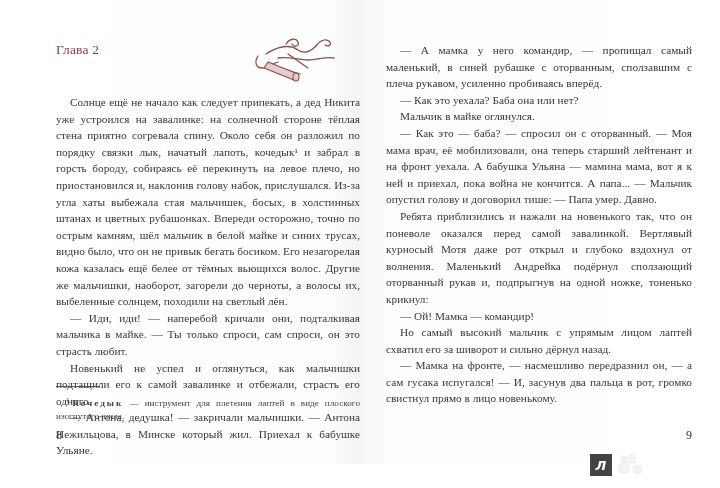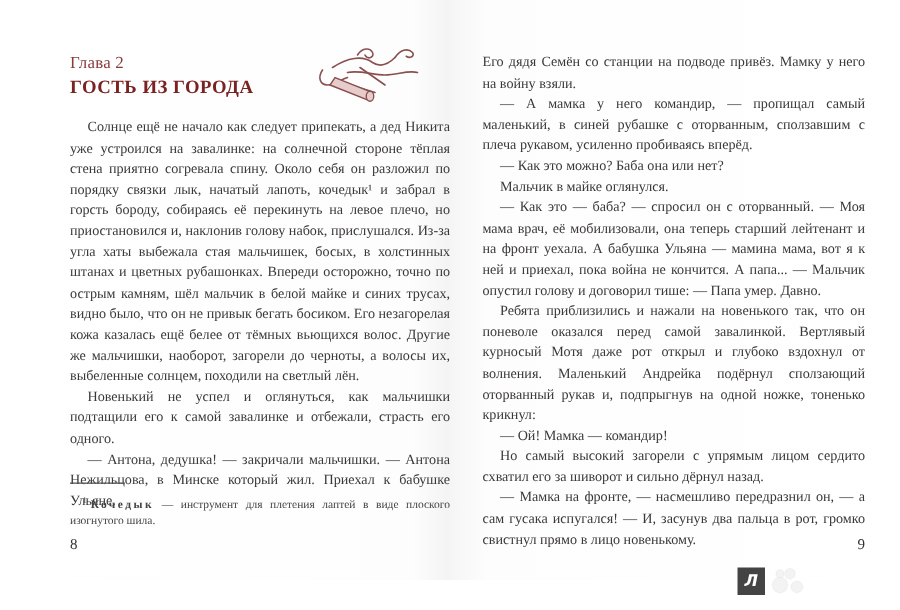--- a/index.html
+++ b/index.html
@@ -71,62 +71,61 @@
     text-shadow: 0 0 1px #cfcfcf, 0 0 1px #cfcfcf;
   }
 </style>
 </head>
 <body>
 
 <div class="spread">
 
   <div class="page page-left">
     <div class="chapter-label">Глава 2</div>
-    <div class="chapter-title">ГОСТЬ ИЗ ГОРОДА</div>
 
     <svg class="ornament" viewBox="0 0 100 50">
       <g fill="none" stroke="#8a5050" stroke-width="1.3" stroke-linecap="round">
         <path d="M28 20 C40 12, 52 10, 60 16 C66 20, 72 18, 78 12"></path>
         <path d="M78 12 C82 6, 88 4, 92 8 C94 11, 90 13, 87 11"></path>
         <path d="M48 10 C52 4, 58 4, 60 8 C62 12, 56 14, 54 10"></path>
         <path d="M40 24 C50 22, 60 26, 70 26 C80 26, 88 22, 96 24"></path>
         <path d="M20 22 C16 28, 18 34, 24 34 C30 34, 34 30, 40 28"></path>
         <path d="M30 30 L62 40"></path>
         <path d="M50 20 L70 34"></path>
       </g>
       <g fill="#e7cccc" stroke="#8a5050" stroke-width="1.1">
         <path d="M26 34 L56 46 L60 40 L30 28 Z"></path>
         <ellipse cx="58" cy="43" rx="3" ry="4"></ellipse>
       </g>
     </svg>
 
     <div class="text left-text">
       <p>Солнце ещё не начало как следует припекать, а дед Никита уже устроился на завалинке: на солнечной стороне тёплая стена приятно согревала спину. Около себя он разложил по порядку связки лык, начатый лапоть, кочедык¹ и забрал в горсть бороду, собираясь её перекинуть на левое плечо, но приостановился и, наклонив голову набок, прислушался. Из-за угла хаты выбежала стая мальчишек, босых, в холстинных штанах и цветных рубашонках. Впереди осторожно, точно по острым камням, шёл мальчик в белой майке и синих трусах, видно было, что он не привык бегать босиком. Его незагорелая кожа казалась ещё белее от тёмных вьющихся волос. Другие же мальчишки, наоборот, загорели до черноты, а волосы их, выбеленные солнцем, походили на светлый лён.</p>
+      <p>— Иди, иди! — наперебой кричали они, подталкивая мальчика в майке. — Ты только спроси, сам спроси, он это страсть любит.</p>
       <p>Новенький не успел и оглянуться, как мальчишки подтащили его к самой завалинке и отбежали, страсть его одного.</p>
       <p>— Антона, дедушка! — закричали мальчишки. — Антона Нежильцова, в Минске который жил. Приехал к бабушке Ульяне.</p>
     </div>
 
     <div class="fn-rule"></div>
     <div class="footnote">
       <span class="fn-mark">1</span><span class="fn-term">Кочедык</span><span> — инструмент для плетения лаптей в виде плоского изогнутого шила.</span>
     </div>
 
     <div class="page-num">8</div>
   </div>
 
   <div class="page page-right">
     <div class="text right-text">
-      <p class="noindent">Его дядя Семён со станции на подводе привёз. Мамку у него на войну взяли.</p>
       <p>— А мамка у него командир, — пропищал самый маленький, в синей рубашке с оторванным, сползавшим с плеча рукавом, усиленно пробиваясь вперёд.</p>
-      <p>— Как это можно? Баба она или нет?</p>
+      <p>— Как это уехала? Баба она или нет?</p>
       <p>Мальчик в майке оглянулся.</p>
       <p>— Как это — баба? — спросил он с оторванный. — Моя мама врач, её мобилизовали, она теперь старший лейтенант и на фронт уехала. А бабушка Ульяна — мамина мама, вот я к ней и приехал, пока война не кончится. А папа... — Мальчик опустил голову и договорил тише: — Папа умер. Давно.</p>
       <p>Ребята приблизились и нажали на новенького так, что он поневоле оказался перед самой завалинкой. Вертлявый курносый Мотя даже рот открыл и глубоко вздохнул от волнения. Маленький Андрейка подёрнул сползающий оторванный рукав и, подпрыгнув на одной ножке, тоненько крикнул:</p>
       <p>— Ой! Мамка — командир!</p>
-      <p>Но самый высокий загорели с упрямым лицом сердито схватил его за шиворот и сильно дёрнул назад.</p>
+      <p>Но самый высокий мальчик с упрямым лицом лаптей схватил его за шиворот и сильно дёрнул назад.</p>
       <p>— Мамка на фронте, — насмешливо передразнил он, — а сам гусака испугался! — И, засунув два пальца в рот, громко свистнул прямо в лицо новенькому.</p>
 
     </div>
     <div class="page-num">9</div>
   </div>
 
   <div class="watermark">
     <div class="wm-badge">Л</div>
     <div class="wm-dots">
       <span style="left:0;top:8px;width:12px;height:12px;"></span>

